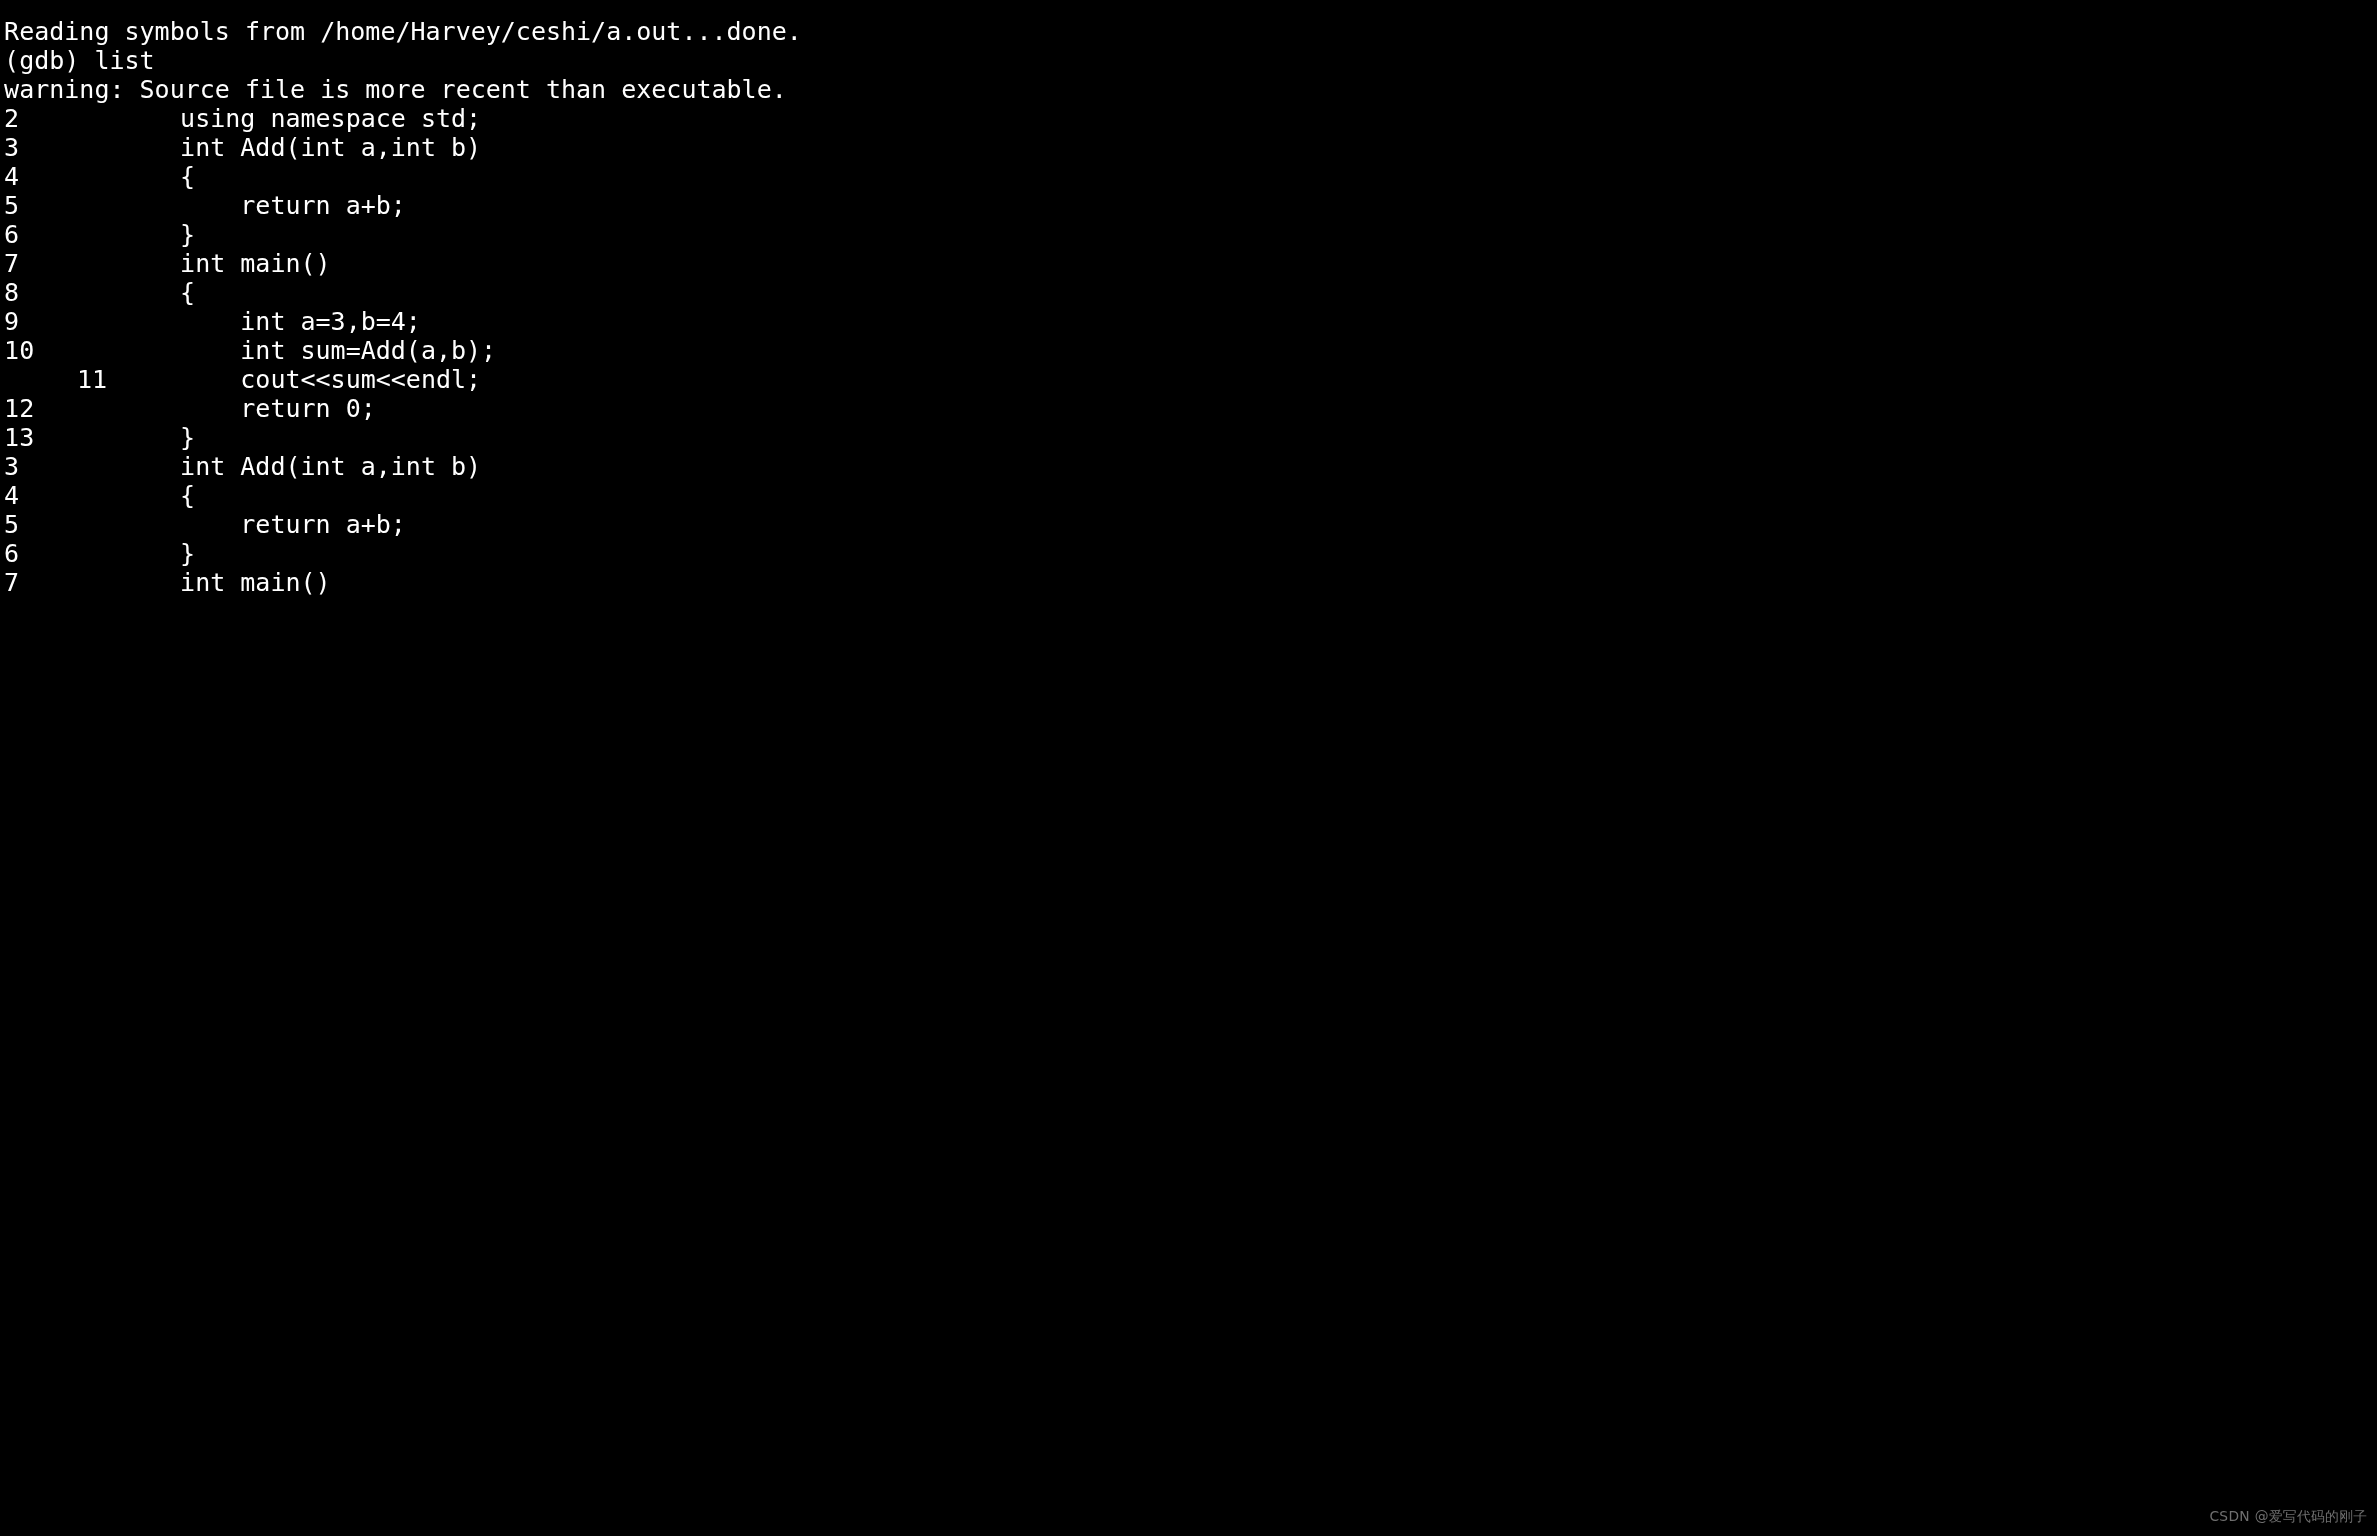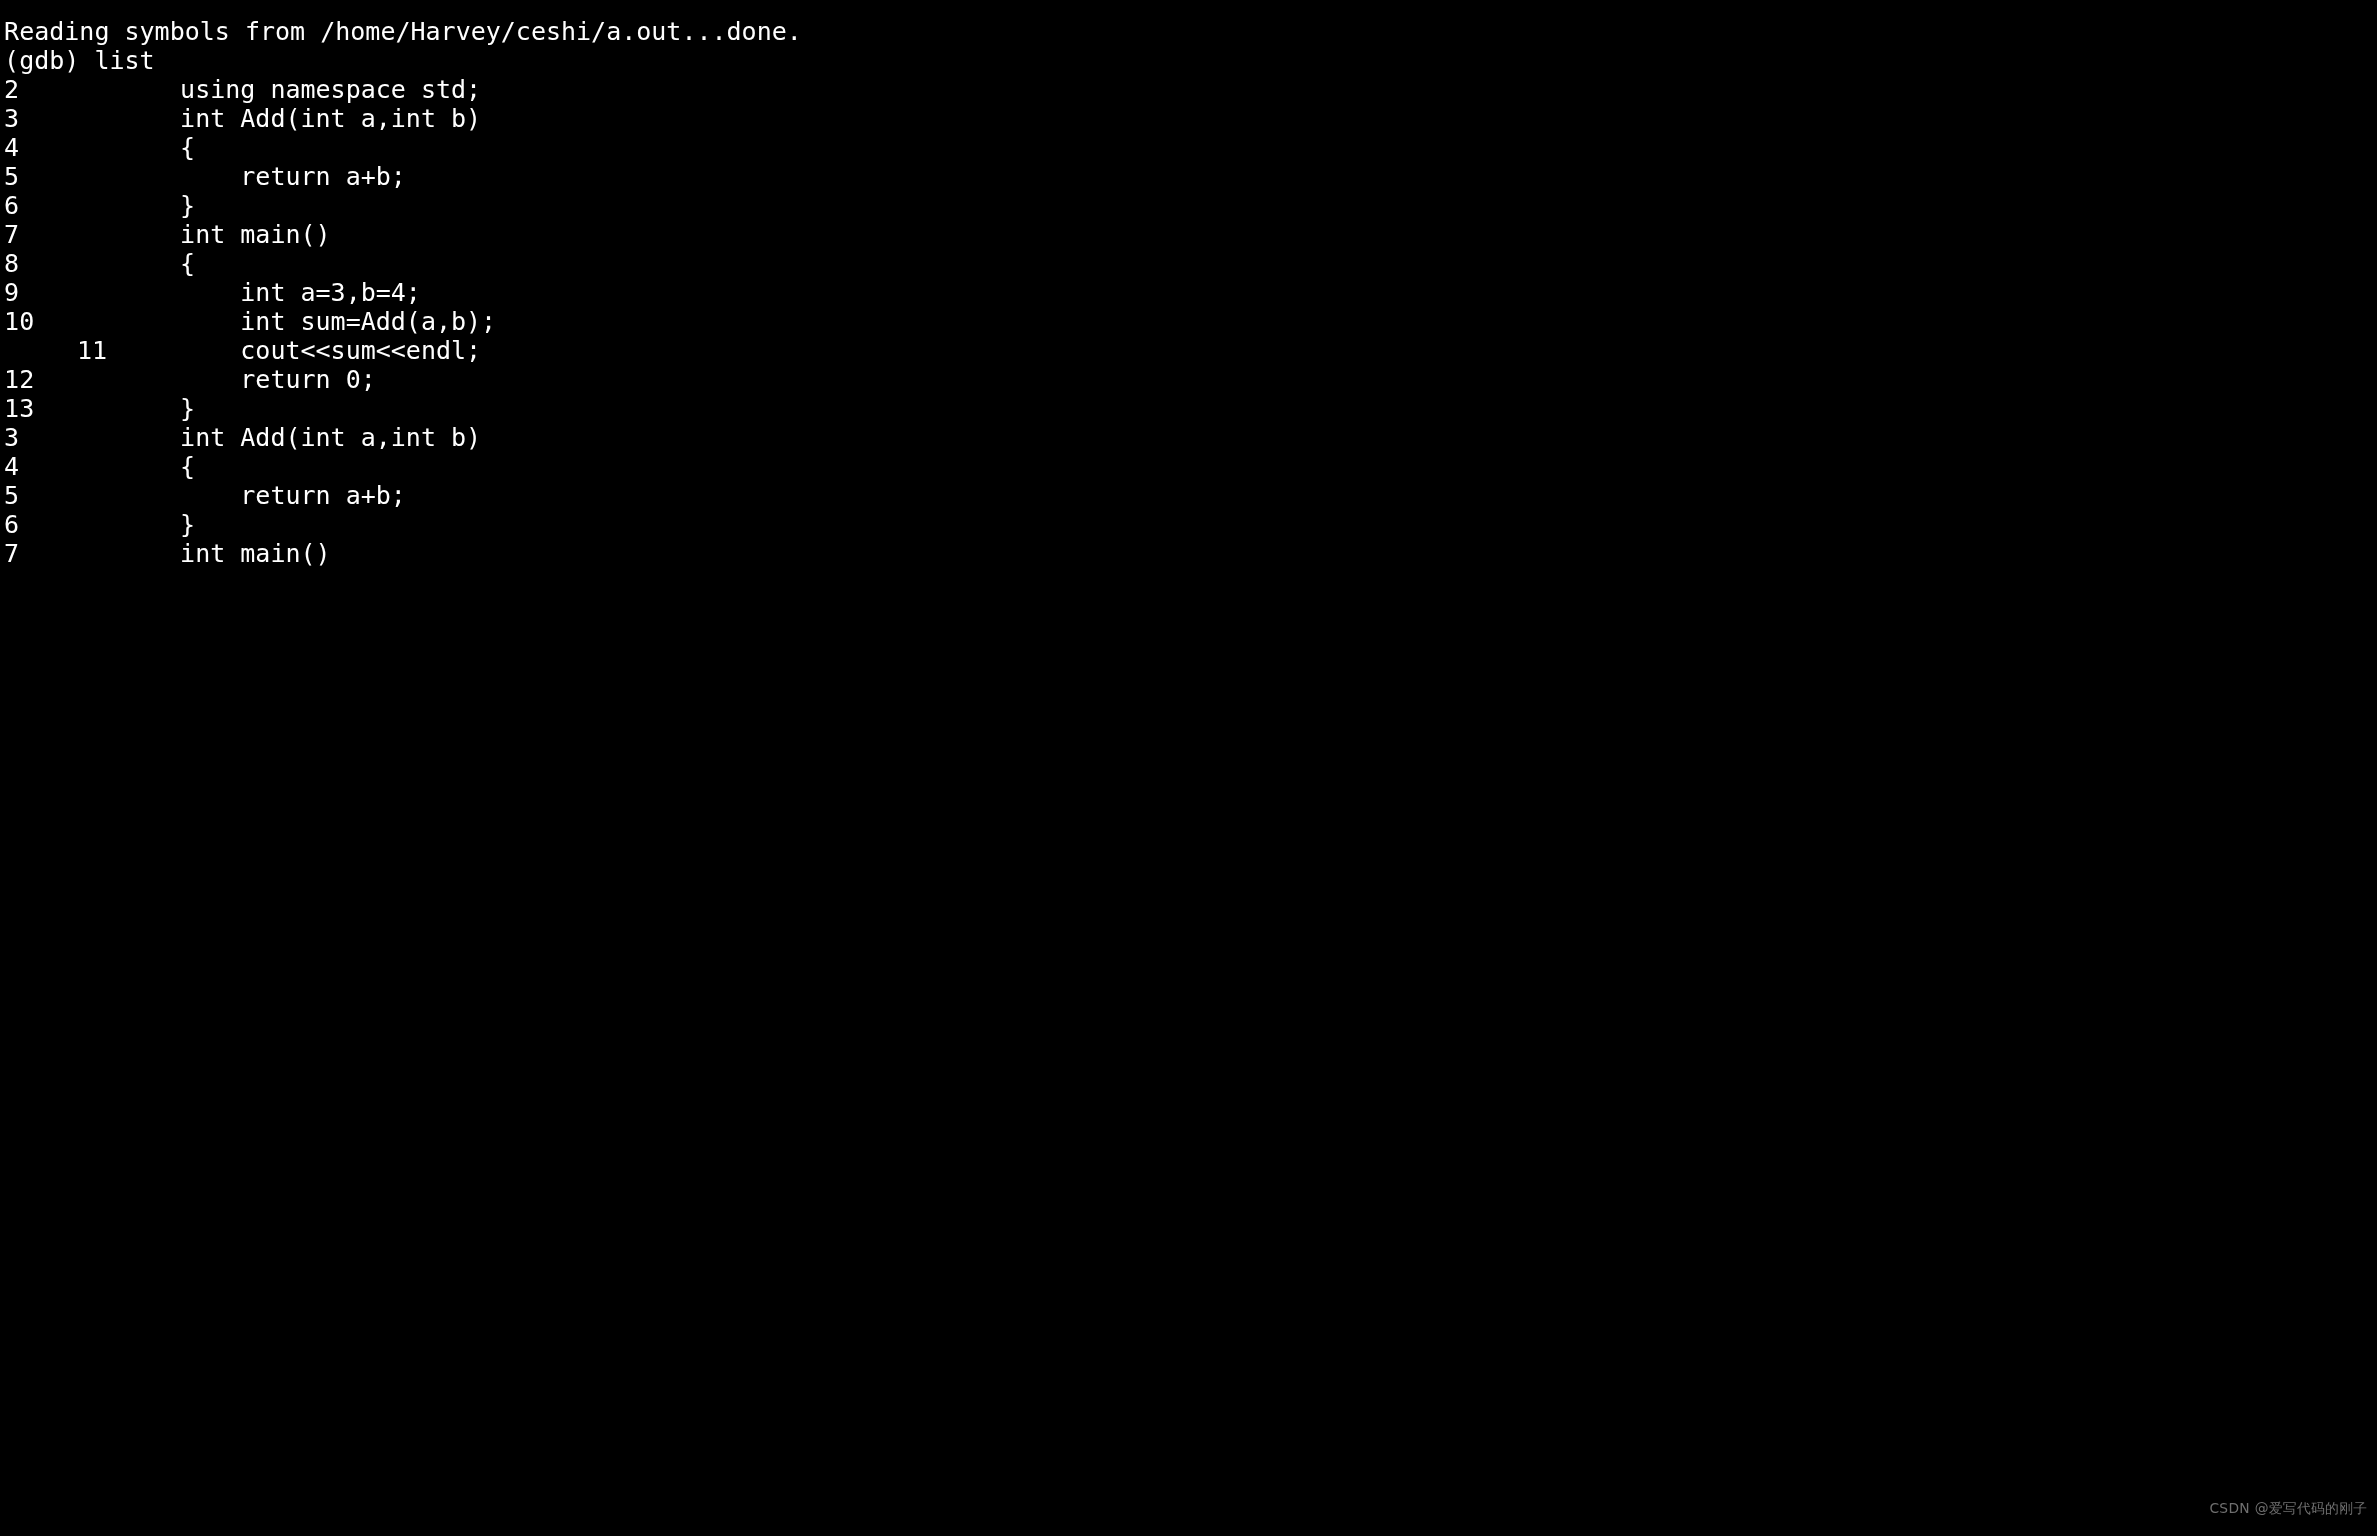--- a/index.html
+++ b/index.html
@@ -41,35 +41,36 @@
   .term-line .gutter {
     display: inline-block;
     white-space: pre;
   }
   .term-line .code {
     white-space: pre;
   }
   #watermark {
     position: absolute;
     right: 9.6px;
-    bottom: 18px;
+    bottom: 10px;
     color: #6f6f6f;
     font-size: 13.8px;
     font-family: "DejaVu Sans", "Liberation Sans", sans-serif;
     letter-spacing: 0.3px;
     white-space: pre;
   }
 </style>
 </head>
 <body>
 
 <div id="terminal">
   <div id="console-output">
       <div class="term-line"><span class="code">Reading symbols from /home/Harvey/ceshi/a.out...done.</span></div>
       <div class="term-line"><span class="code">(gdb) list</span></div>
+      <div class="term-line"><span class="code">warning: Source file is more recent than executable.</span></div>
       <div class="term-line"><span class="gutter" style="width: 176px;">2</span><span class="code">using namespace std;</span></div>
       <div class="term-line"><span class="gutter" style="width: 176px;">3</span><span class="code">int Add(int a,int b)</span></div>
       <div class="term-line"><span class="gutter" style="width: 176px;">4</span><span class="code">{</span></div>
       <div class="term-line"><span class="gutter" style="width: 176px;">5</span><span class="code">    return a+b;</span></div>
       <div class="term-line"><span class="gutter" style="width: 176px;">6</span><span class="code">}</span></div>
       <div class="term-line"><span class="gutter" style="width: 176px;">7</span><span class="code">int main()</span></div>
       <div class="term-line"><span class="gutter" style="width: 176px;">8</span><span class="code">{</span></div>
       <div class="term-line"><span class="gutter" style="width: 176px;">9</span><span class="code">    int a=3,b=4;</span></div>
       <div class="term-line"><span class="gutter" style="width: 176px;">10</span><span class="code">    int sum=Add(a,b);</span></div>
       <div class="term-line"><span class="gutter" style="width: 176px; text-align: center;">11</span><span class="code">    cout&lt;&lt;sum&lt;&lt;endl;</span></div>

